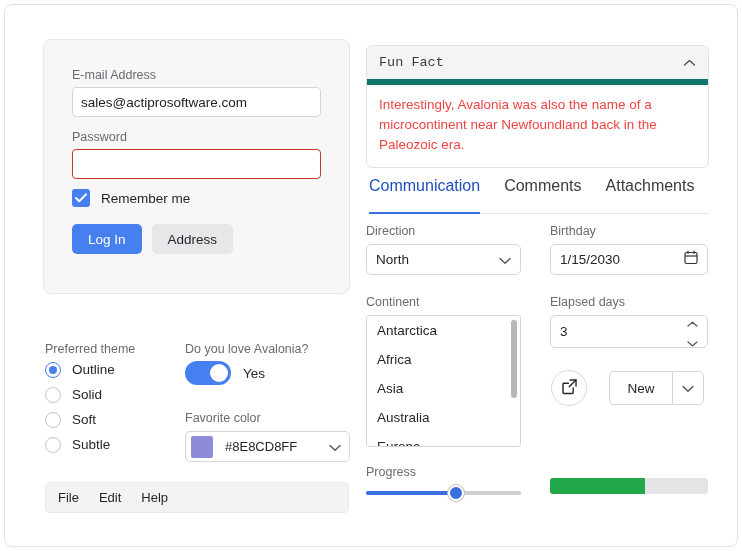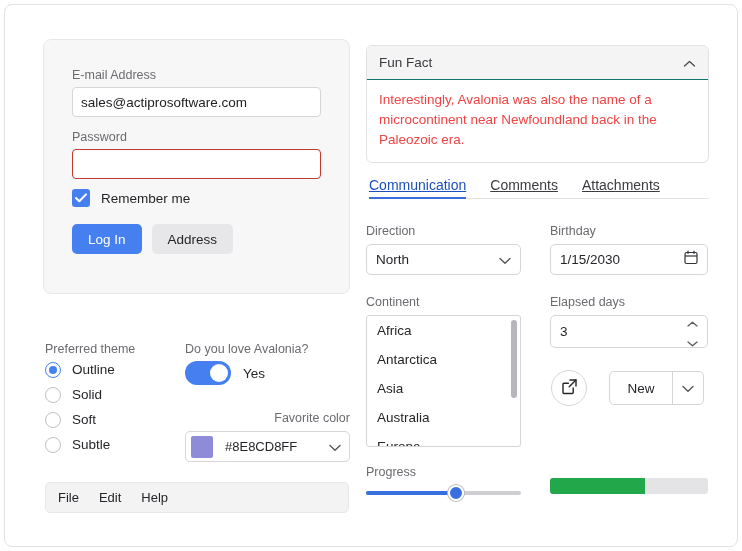--- a/index.html
+++ b/index.html
@@ -137,39 +137,38 @@
   
   .expander {
     position: absolute; left: 361px; top: 40px;
     width: 343px;
     border: 1px solid #e1e1e3; border-radius: 6px;
     overflow: hidden; box-sizing: border-box;
     background: #ffffff;
   }
   .exp-head {
     height: 33px; background: #f4f4f5;
-    border-bottom: 1px solid #0f766e;
+    border-bottom: 6px solid #0f766e;
     display: flex; align-items: center;
-    padding: 0 12px; justify-content: space-between;
+    padding: 0 12px; justify-content: space-between; font-family: Liberation Mono, monospace;
   }
   .exp-title { font-size: 13.5px; color: #3b3b40; }
   .exp-body { padding: 10px 12px 12px 12px; font-size: 13.5px; color: #ef4444; line-height: 20px; }
 
   .tabs {
     position: absolute; left: 364px; top: 172px;
     width: 340px;
     border-bottom: 1px solid #e3e3e5;
     display: flex; gap: 24px;
   }
   .tab {
-    font-size: 14px; color: #3b3b40;
-    padding-bottom: 4px; cursor: pointer;
+    font-size: 16px; color: #3b3b40;
+    padding-bottom: 17px; cursor: pointer;
     border-bottom: 2px solid transparent;
     margin-bottom: -1px;
-    text-decoration: underline;
   }
   .tab.active { color: #1c4fbd; border-bottom-color: #3a6fe0; }
 
   .grid-left { position: absolute; left: 361px; }
   .grid-right { position: absolute; left: 545px; }
 
   .combo {
     width: 155px; height: 31px;
     border: 1px solid #d6d6d9; border-radius: 5px;
     background: #fff; box-sizing: border-box;
@@ -303,21 +302,21 @@
 
   <div class="toggle-block">
     <div class="lbl">Do you love Avalonia?</div>
     <div class="toggle-row">
       <span class="switch"></span>
       <span class="switch-label">Yes</span>
     </div>
   </div>
 
   <div class="color-block">
-    <div class="lbl" style="margin-bottom:5px;text-align:right;">Favorite color</div>
+    <div class="lbl" style="margin-bottom:5px;">Favorite color</div>
     <div class="color-combo">
       <span class="swatch" id="swatch" style="background: rgb(142, 140, 216);"></span>
       <span class="color-text">#8E8CD8FF</span>
       <span>
         <svg width="12" height="8" viewBox="0 0 12 8">
               <path d="M1 1.5 L6 6.2 L11 1.5" fill="none" stroke="#55555a" stroke-width="1.4" stroke-linecap="round" stroke-linejoin="round"></path>
             </svg>
       </span>
     </div>
   </div>
@@ -368,22 +367,22 @@
           <path d="M1 6 L13 6" stroke="#33333a" stroke-width="1.2"></path>
           <path d="M4 1 L4 3.5 M10 1 L10 3.5" stroke="#33333a" stroke-width="1.2" stroke-linecap="round"></path>
         </svg>
       </span>
     </div>
   </div>
 
   <div class="grid-left" style="top:289px;">
     <div class="lbl" style="margin-bottom:5px;">Continent</div>
     <div class="listbox">
+      <div class="list-item">Antarctica</div>
       <div class="list-item">Africa</div>
-      <div class="list-item">Antarctica</div>
       <div class="list-item">Asia</div>
       <div class="list-item">Australia</div>
       <div class="list-item">Europe</div>
       <div class="lb-track"></div>
       <div class="lb-thumb"></div>
     </div>
   </div>
 
   <div class="grid-right" style="top:289px;">
     <div class="lbl" style="margin-bottom:5px;">Elapsed days</div>

